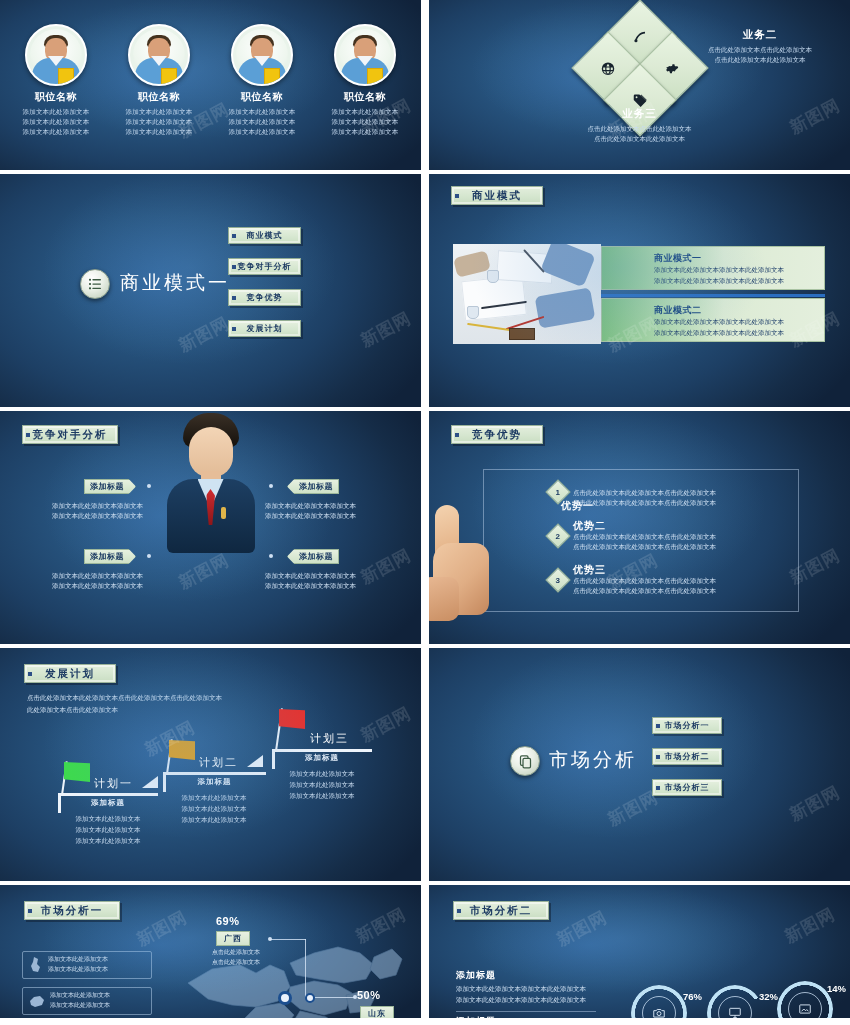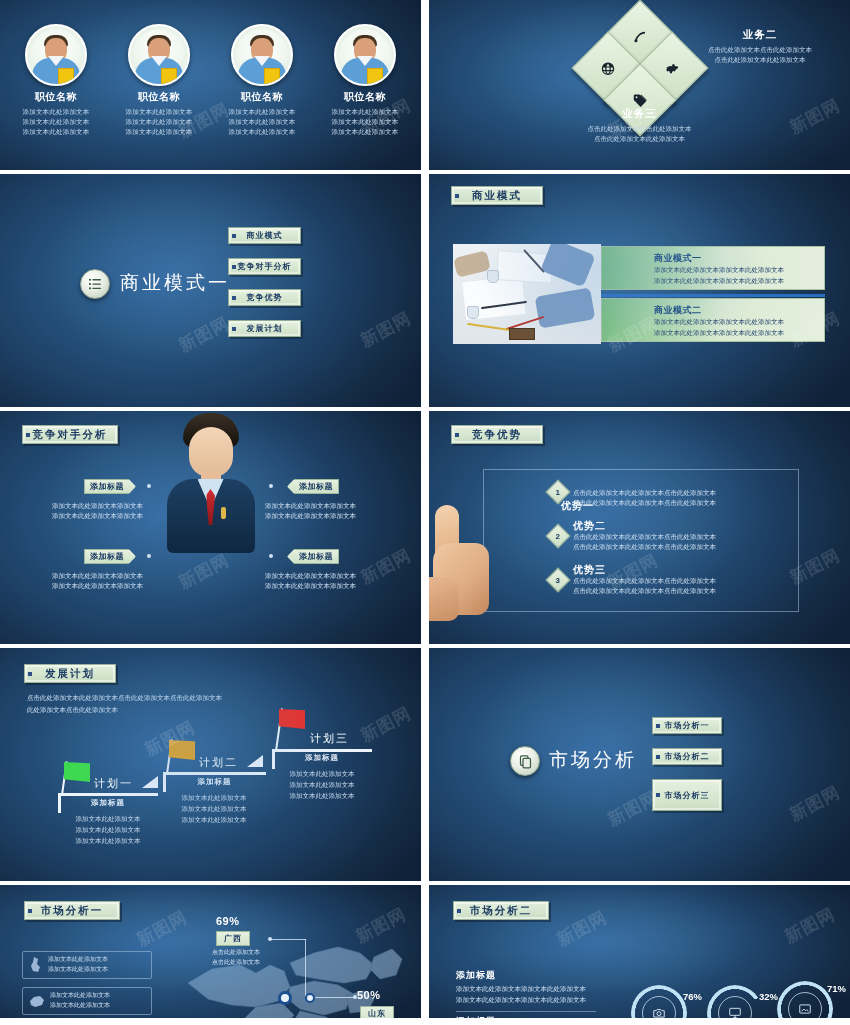--- a/index.html
+++ b/index.html
@@ -69,21 +69,21 @@
     background: linear-gradient(180deg,#e6f0e0 0%, #d6e7d0 60%, #cbdfc4 100%);
     border: 1px solid #93ad93;
     box-shadow: 2px 2px 0 rgba(10,22,38,.4), inset 0 0 0 2px rgba(255,255,255,.45);
     color:#1d3b63; font-weight:700; letter-spacing:1px;
     z-index: 15;
   }
   .chip .knob{ position:absolute; left:3px; top:50%; transform:translateY(-50%);
     width:4px; height:4px; background:#2d4f86; }
 
   
-  .team { position:absolute; inset:0; display:flex; justify-content:center; gap:21px; padding-top:8px; z-index:5;margin-top:16px;}
+  .team { position:absolute; inset:0; display:flex; justify-content:center; gap:21px; padding-top:24px; z-index:5;}
   .member { width:82px; text-align:center; }
   .ava {
     width:62px; height:62px; margin:0 auto 4px;
     border-radius:50%;
     background: radial-gradient(circle at 50% 38%, #ffffff 0%, #eef6ee 55%, #cfe3d4 100%);
     border:2px solid #ffffff;
     box-shadow: 0 2px 5px rgba(0,0,0,.45), inset 0 0 0 3px #e9f3ea;
     position:relative; overflow:hidden;
   }
   .ava .head { position:absolute; left:50%; top:12px; transform:translateX(-50%);
@@ -587,21 +587,21 @@
     <div class="agenda-title" style="left:120px; top:99px;">市场分析</div>
 
     <div class="chip" style="left:223px; top:69px; width:70px; height:17px; font-size:8px;">
       <i class="knob"></i>
         <span>市场分析一</span>
     </div>
     <div class="chip" style="left:223px; top:100px; width:70px; height:17px; font-size:8px;">
       <i class="knob"></i>
         <span>市场分析二</span>
     </div>
-    <div class="chip" style="left:223px; top:131px; width:70px; height:32px; font-size:8px;">
+    <div class="chip" style="left:223px; top:131px; width:70px; height:17px; font-size:8px;">
       <i class="knob"></i>
         <span>市场分析三</span>
     </div>
 
     <div class="wm a">新图网</div>
     <div class="wm b">新图网</div>
   </div>
 
   <div class="slide">
     <div class="title-badge" style="left:24px; top:16px; width:96px; height:19px; font-size:10.5px;">
@@ -699,20 +699,20 @@
     </div>
 
     <div class="ring" style="left:348px; top:96px;">
       <div class="outer" style="background:conic-gradient(from 200deg, #bfe2f5 0% 85%, rgba(255,255,255,0) 85% 100%); -webkit-mask:radial-gradient(circle, transparent 60%, #000 61%); mask:radial-gradient(circle, transparent 60%, #000 61%);"></div>
       <div class="inner">
         <svg width="14" height="14" viewBox="0 0 24 24" fill="none" stroke="#dbeaf8" stroke-width="1.6">
           <rect x="3" y="5" width="18" height="14" rx="1"></rect>
             <path d="M6 16l4-4 3 3 2-2 3 3"></path>
         </svg>
       </div>
-      <div class="lbl" style="left:50px; top:2px;">71%</div>
+      <div class="lbl" style="left:50px; top:2px;">14%</div>
     </div>
 
     <div class="wm a" style="left:30%; top:24%;">新图网</div>
     <div class="wm b" style="right:3%; top:22%;">新图网</div>
   </div>
 
 </div>
 
 </body></html>

